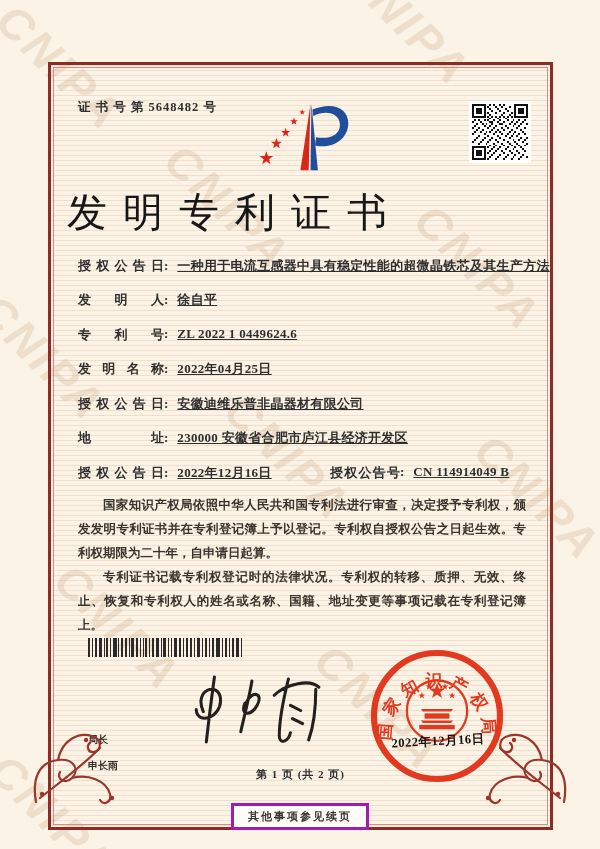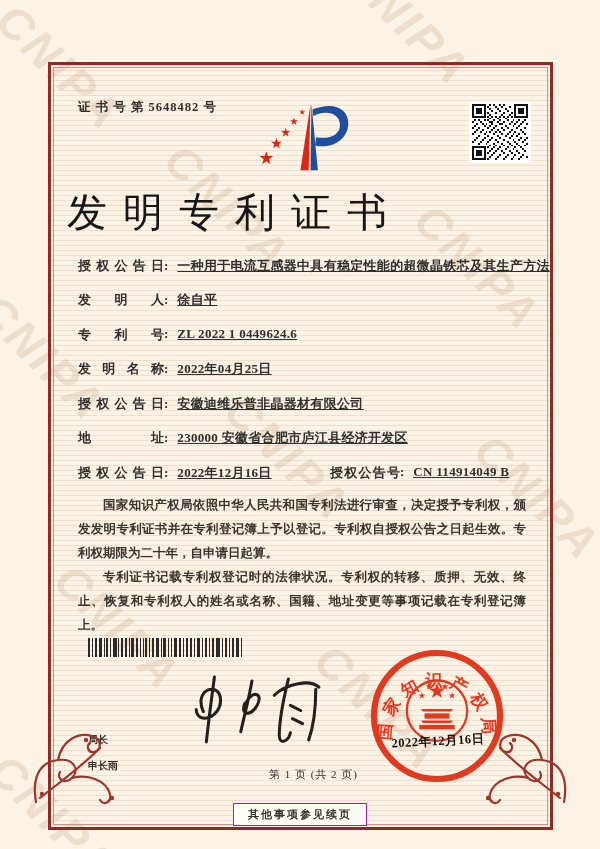--- a/index.html
+++ b/index.html
@@ -45,31 +45,31 @@
   
   .legal{
     position:absolute;left:27px;right:24px;top:428px;
     font-size:12.5px;font-weight:600;line-height:1.92;text-align:justify;color:#3a342e;
   }
   .legal p{margin:0;text-indent:2em;}
   
   .barcode{position:absolute;left:37px;top:573px;width:155px;height:19px;}
   .signer{position:absolute;left:37px;top:624px;font-size:10px;font-weight:700;line-height:26px;color:#33302c;margin-top:38px;}
   .sig{position:absolute;left:130px;top:608px;width:152px;height:76px;}
-  .pageno{position:absolute;left:0;top:702px;width:100%;text-align:center;font-size:11px;letter-spacing:1px;font-weight:400;padding-left:13px;}
+  .pageno{position:absolute;left:0;top:702px;width:100%;text-align:center;font-size:11px;letter-spacing:1px;font-weight:700;}
   
   .seal{position:absolute;left:366px;top:645px;width:142px;height:142px;z-index:4;opacity:0.92;}
   .stamp{
     position:absolute;left:352px;top:733px;width:172px;z-index:5;text-align:center;
     font-size:12.5px;font-weight:700;color:#15120f;transform:rotate(-3deg);letter-spacing:0.5px;
   }
   
   .footnote{
     position:absolute;left:50%;top:803px;transform:translateX(-50%);z-index:3;
-    background:#fffdf7;border:1px solid #a21caf;padding:3px 14px;
+    background:#fffdf7;border:3px solid #a21caf;padding:3px 14px;
     font-size:11px;font-weight:600;letter-spacing:2px;color:#3a342e;
   }
 </style>
 </head>
 <body>
 
 <div class="page">
 
   <div class="wm">
     <span style="left:-18px;top:40px">CNIPA</span>

